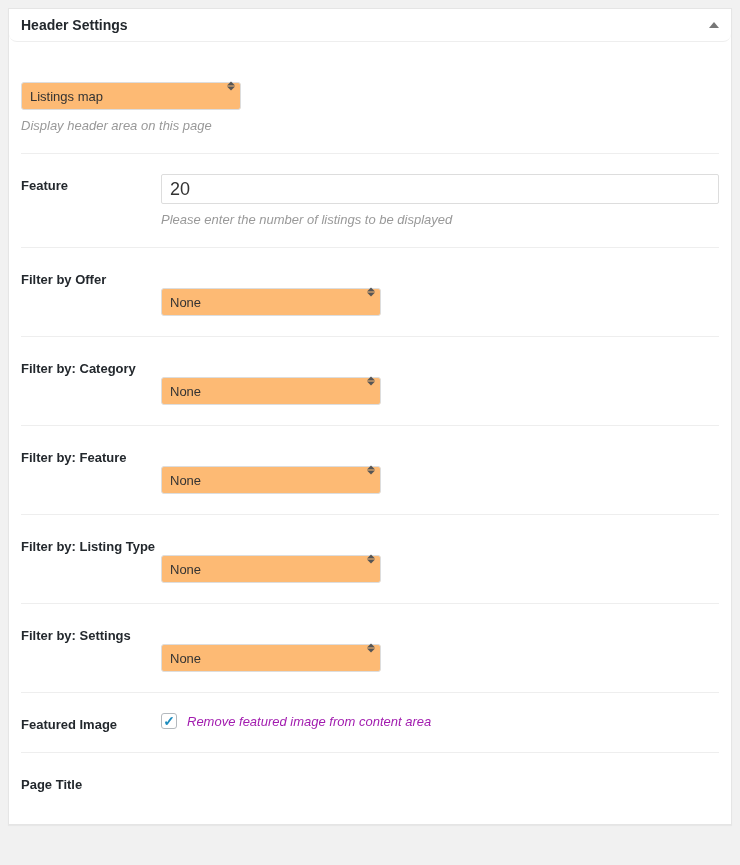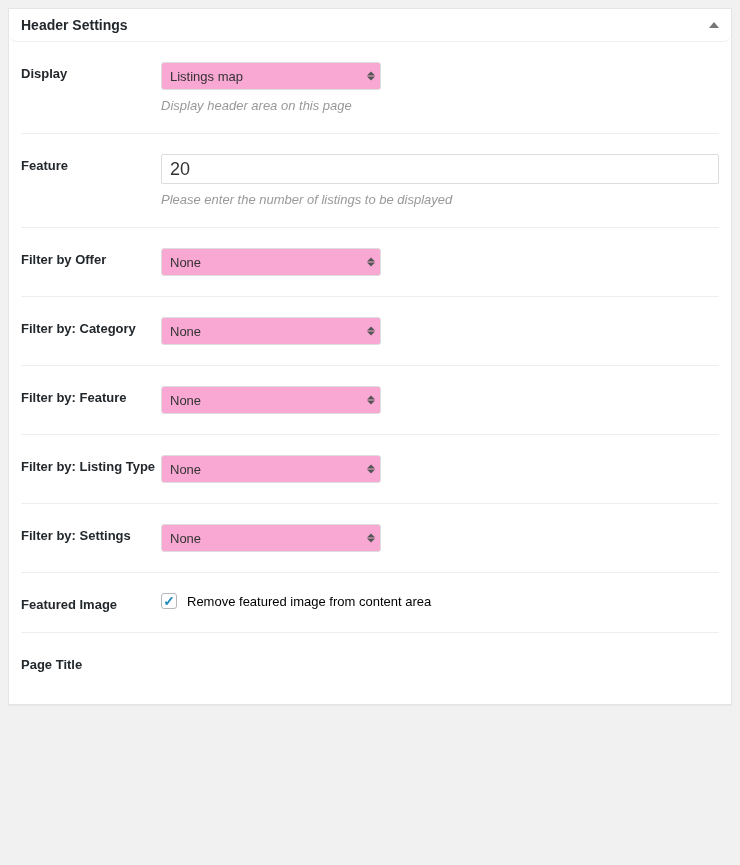--- a/index.html
+++ b/index.html
@@ -67,23 +67,24 @@
     }
     .select-wrap select {
       -webkit-appearance: none;
       -moz-appearance: none;
       appearance: none;
       width: 100%;
       padding: 5px 24px 5px 8px;
       font-size: 13px;
       border: 1px solid #ddd;
       border-radius: 3px;
-      background: #f9a8d4;
+      background: #fdba74;
       color: #333;
       height: 28px;
+      margin-top: 20px;
     }
     .select-arrow {
       position: absolute;
       right: 6px;
       top: 50%;
       transform: translateY(-50%);
       pointer-events: none;
       display: flex;
       flex-direction: column;
       gap: 1px;
@@ -135,36 +136,36 @@
       cursor: pointer;
     }
     .checkbox.checked::after {
       content: "✓";
       color: #1e8cbe;
       font-size: 14px;
       font-weight: bold;
       line-height: 1;
     }
     .checkbox-label {
-      color: #000000;
+      font-style: italic;
+      color: #a21caf;
       font-size: 13px;
     }
   </style>
 </head>
 <body>
 
 <div class="panel">
   <div class="panel-header">
     <h3>Header Settings</h3>
     <span class="toggle-indicator"></span>
   </div>
   <div class="panel-body">
 
     <div class="field-row">
-      <div class="field-label">Display</div>
       <div class="field-control">
         <div class="select-wrap">
           <select>
             <option>Listings map</option>
           </select>
           <span class="select-arrow"></span>
         </div>
         <div class="help-text">Display header area on this page</div>
       </div>
     </div>

